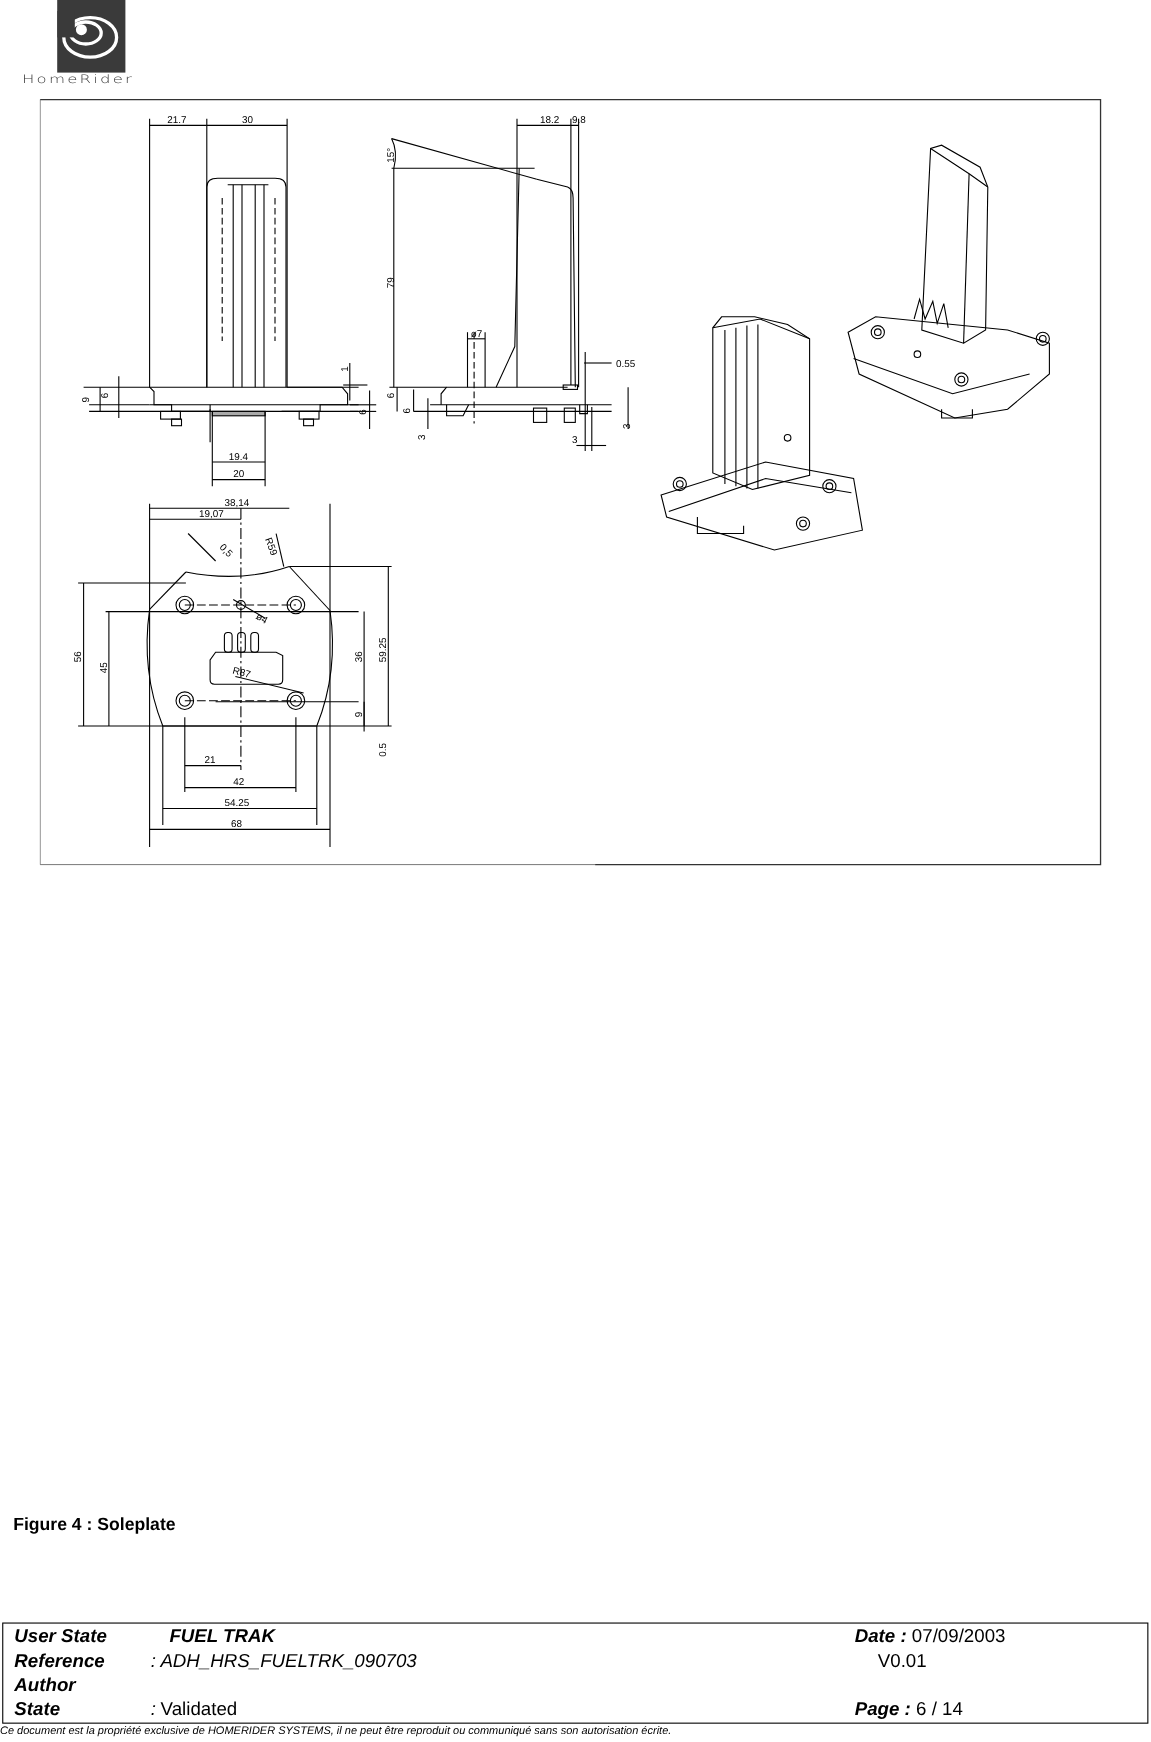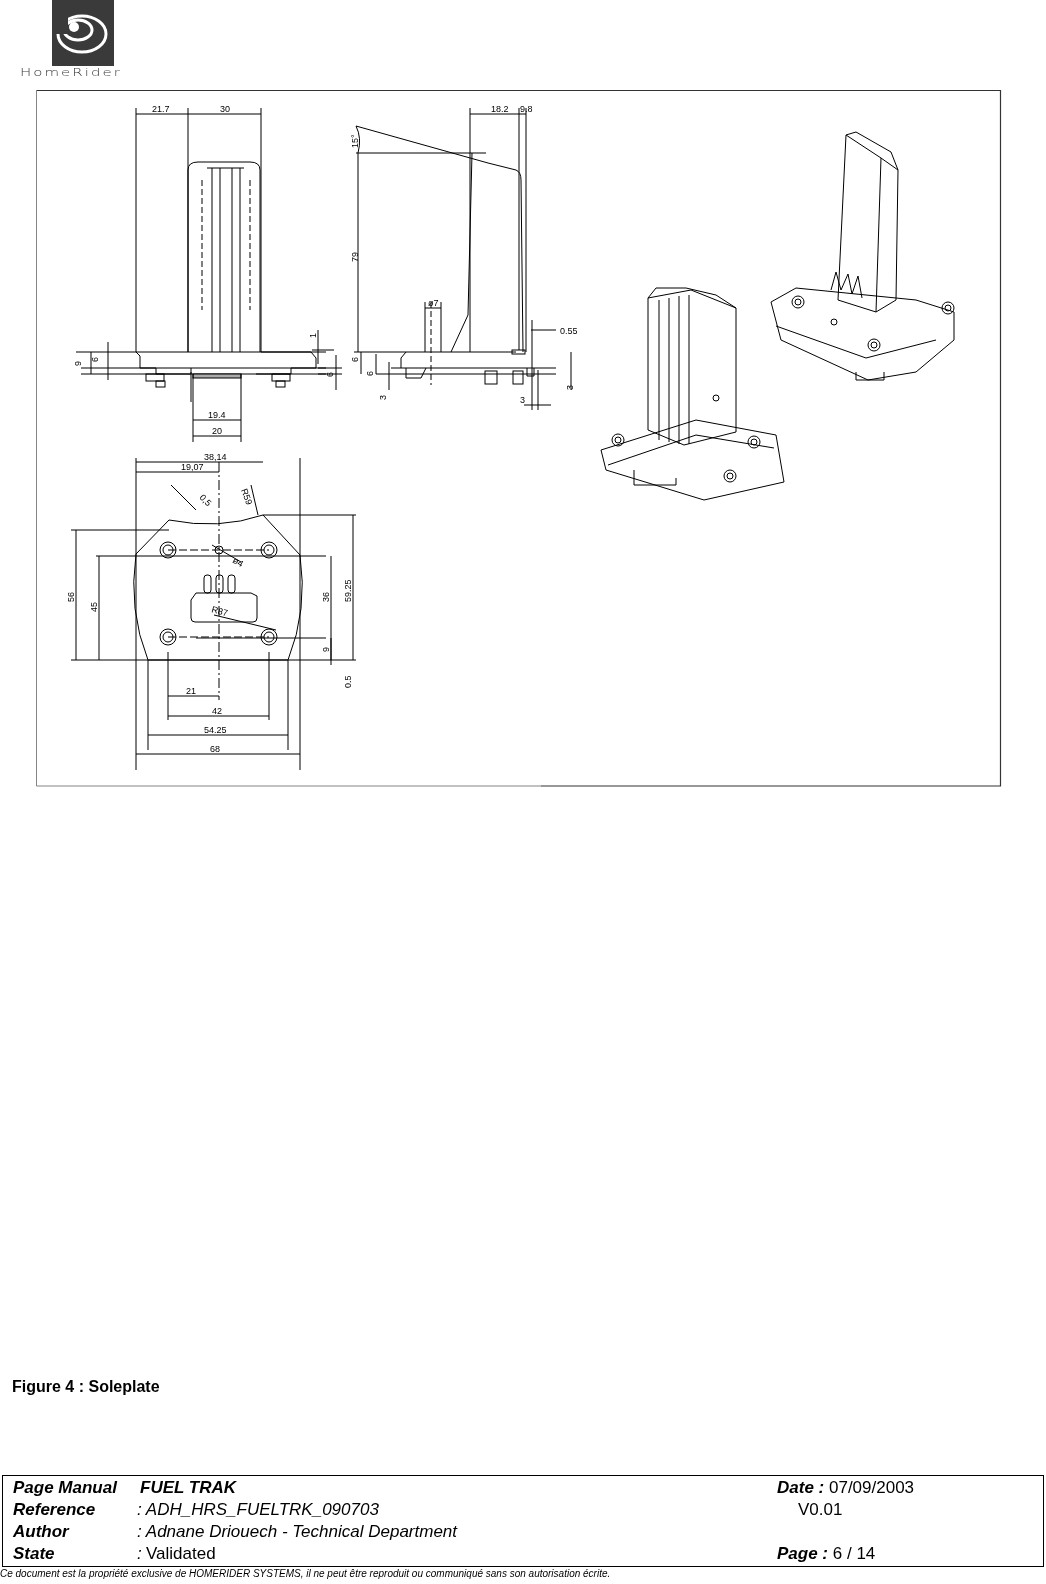--- a/index.html
+++ b/index.html
@@ -241,32 +241,31 @@
       <text x="168" y="643">54.25</text>
       <text x="174" y="662">68</text>
     </g>
   </svg>
 </div>
 
 <div class="caption">Figure 4 : Soleplate</div>
 
 <div class="footer">
   <div class="frow" style="top:1px; width:1020px;">
-    <span class="flabel">Page Manual</span>
-    <span class="flabel" style="left:127px;">FUEL TRAK</span>
+    <span class="flabel">User State</span>
+    <span class="flabel" style="left:141px;">FUEL TRAK</span>
     <span class="fright"><b>Date :</b> <span>07/09/2003</span></span>
   </div>
   <div class="frow" style="top:23px; width:1020px;">
     <span class="flabel">Reference</span>
     <span class="fval">: ADH_HRS_FUELTRK_090703</span>
     <span class="fright" style="left:755px;">V0.01</span>
   </div>
   <div class="frow" style="top:45px; width:1020px;text-align:right;">
     <span class="flabel">Author</span>
-    <span class="fval">: Adnane Driouech - Technical Department</span>
   </div>
   <div class="frow" style="top:67px; width:1020px;">
     <span class="flabel">State</span>
     <span class="fval">:</span>
     <span class="fval upright" style="left:133px;">Validated</span>
     <span class="fright"><b>Page :</b> <span>6 / 14</span></span>
   </div>
 </div>
 <div class="disclaimer">Ce document est la propriété exclusive  de HOMERIDER SYSTEMS, il ne peut être reproduit ou communiqué sans son autorisation écrite.</div>
 

